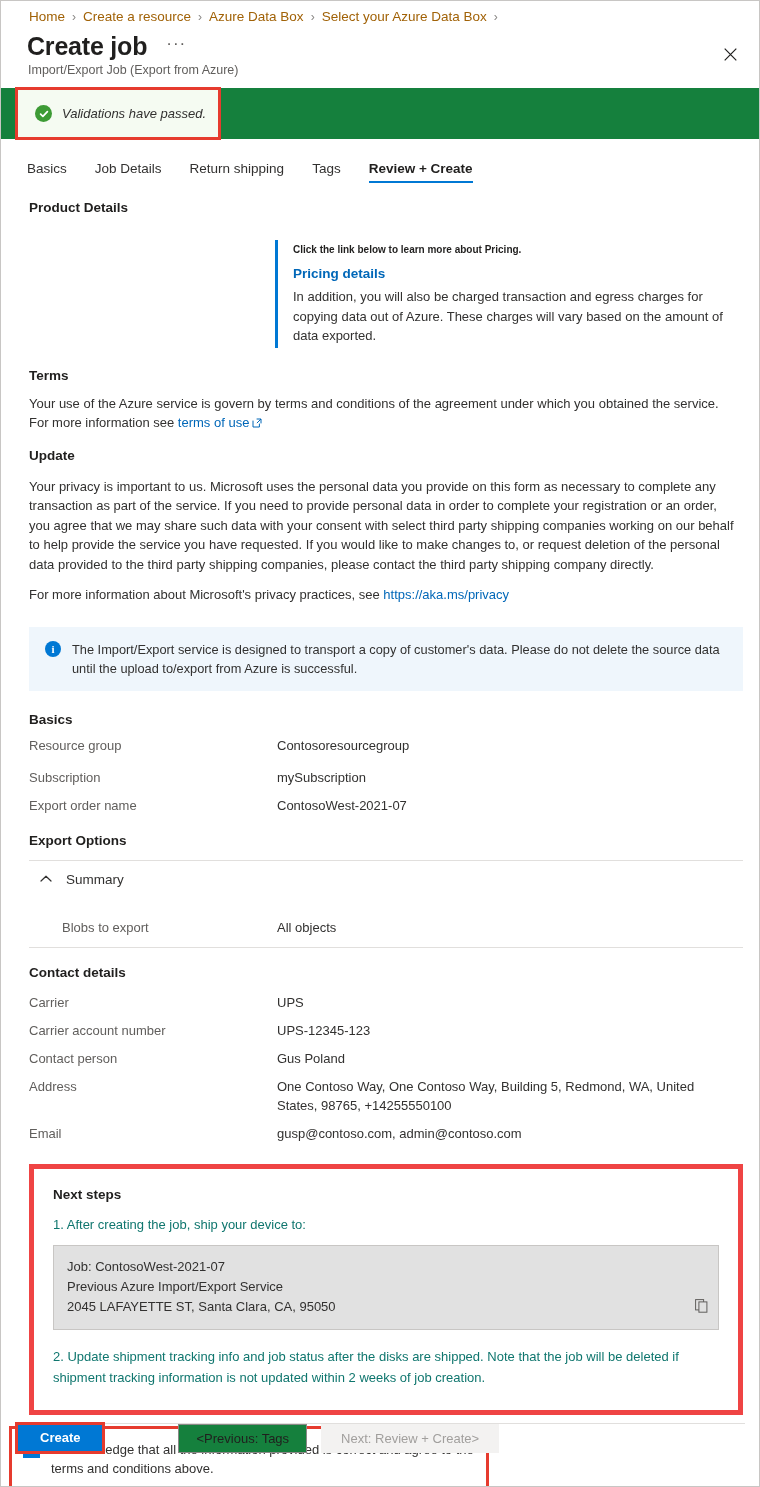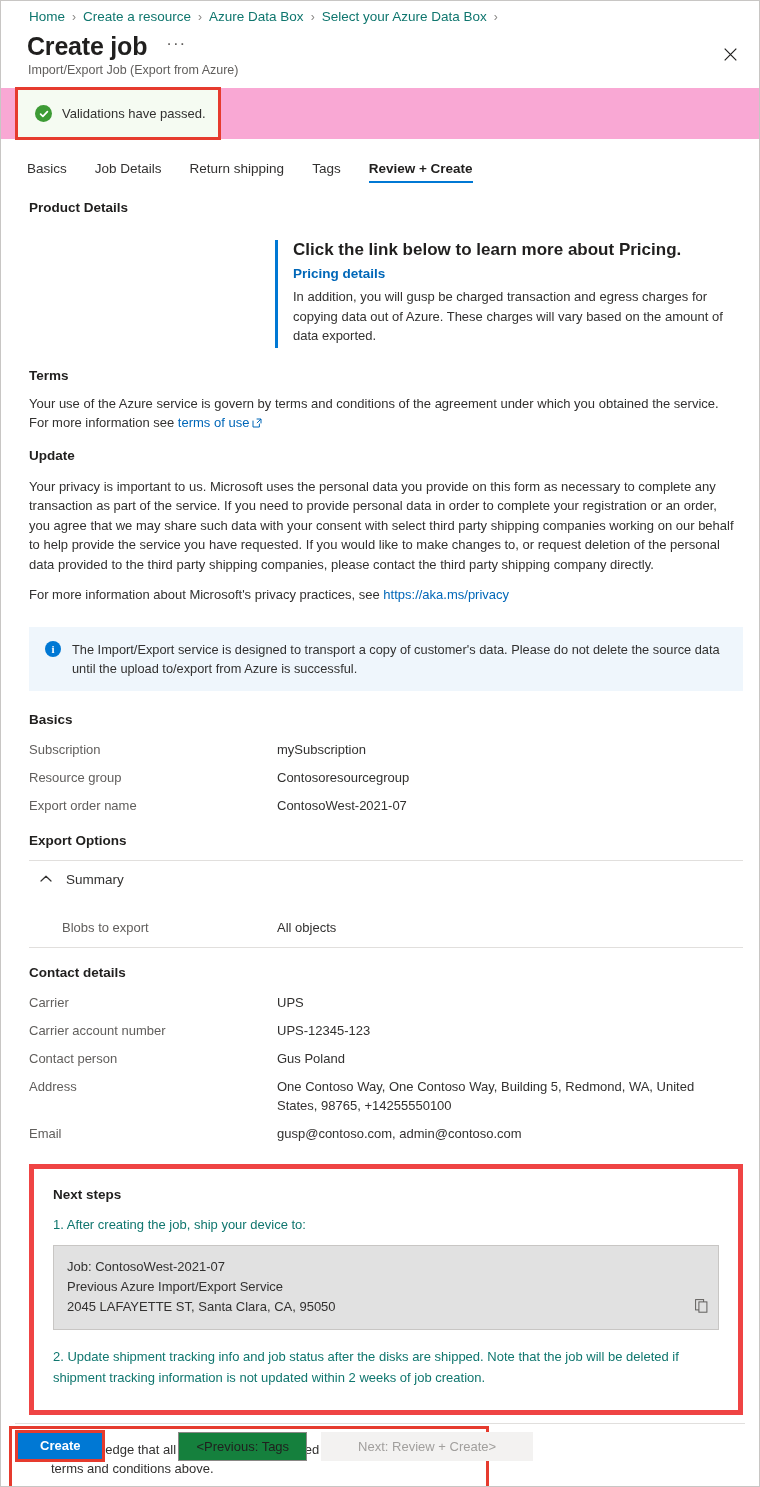--- a/index.html
+++ b/index.html
@@ -25,21 +25,21 @@
   
   .breadcrumb {
     display: flex;
     align-items: center;
     padding: 9px 0 0 28px;
     font-size: 13.5px;
     height: 22px;
     box-sizing: border-box;
   }
   .crumb {
-    color: #0f766e;
+    color: #a16207;
     cursor: pointer;
     white-space: nowrap;
   }
   .crumb-sep {
     color: #8a8886;
     margin: 0 7px;
     font-size: 12px;
     line-height: 1;
   }
 
@@ -81,22 +81,23 @@
     align-items: center;
     justify-content: center;
     cursor: pointer;
     color: #201f1e;
   }
 
   
   .validation-strip {
     margin-top: 11px;
     height: 51px;
-    background: #f9a8d4;
+    background: #15803d;
     position: relative;
+    font-style: italic;
   }
   .validation-box {
     position: absolute;
     left: 14px;
     top: -1px;
     width: 206px;
     height: 53px;
     border: 3px solid #e63b2e;
     box-sizing: border-box;
     background: #f5fbf2;
@@ -160,21 +161,21 @@
     margin-top: 25px;
     display: flex;
   }
   .pricing-spacer { width: 246px; flex: 0 0 246px; }
   .pricing-card {
     border-left: 3px solid #0078d4;
     padding: 0 0 2px 15px;
     flex: 1;
   }
   .pricing-title {
-    font-size: 17px;
+    font-size: 10px;
     font-weight: 700;
     color: #201f1e;
     line-height: 20px;
   }
   .pricing-link {
     display: block;
     font-size: 13.5px;
     font-weight: 700;
     color: #0067b8;
     margin-top: 5px;
@@ -372,21 +373,21 @@
     left: 14px;
     right: 14px;
     bottom: 62px;
     height: 1px;
     background: #e1dfdd;
   }
   .footer {
     position: absolute;
     left: 0;
     right: 0;
-    bottom: 20px;
+    bottom: 28px;
     height: 40px;
     display: flex;
     align-items: center;
     padding-left: 14px;
   }
   .create-outline {
     border: 3px solid #e63b2e;
     padding: 0;
     display: inline-flex;
     box-sizing: border-box;
@@ -414,21 +415,21 @@
     cursor: pointer;
     font-family: "Liberation Sans", sans-serif;
   }
   .btn-next {
     margin-left: 14px;
     background: #f3f2f1;
     border: none;
     color: #a19f9d;
     font-size: 13px;
     height: 29px;
-    padding: 0 37px;
+    padding: 0 20px;
     cursor: default;
     font-family: "Liberation Sans", sans-serif;
     text-align: center;
   }
 </style>
 </head>
 <body>
 
 <div id="page">
 
@@ -476,48 +477,48 @@
 
   <div class="content">
 
     <div class="section-head">Product Details</div>
 
     <div class="pricing-wrap">
       <div class="pricing-spacer"></div>
       <div class="pricing-card">
         <div class="pricing-title">Click the link below to learn more about Pricing.</div>
         <span class="pricing-link">Pricing details</span>
-        <div class="pricing-body">In addition, you will gusp be charged transaction and egress charges for copying data out of Azure. These charges will vary based on the amount of data exported.</div>
+        <div class="pricing-body">In addition, you will also be charged transaction and egress charges for copying data out of Azure. These charges will vary based on the amount of data exported.</div>
       </div>
     </div>
 
     <div class="section-head" style="margin-top:20px">Terms</div>
     <div class="para"><span>Your use of the Azure service is govern by terms and conditions of the agreement under which you obtained the service. For more information see </span><span class="inline-link">terms of use</span><span class="ext-icon"><svg width="10" height="10" viewBox="0 0 10 10" aria-hidden="true">
             <path d="M1 2.6 V9 H7.4 V5.6" stroke="#0067b8" stroke-width="1" fill="none"></path>
             <path d="M4.6 1 H9 V5.4" stroke="#0067b8" stroke-width="1" fill="none"></path>
             <path d="M9 1 L4.9 5.1" stroke="#0067b8" stroke-width="1" fill="none"></path>
           </svg></span></div>
 
     <div class="section-head tight">Update</div>
     <div class="para privacy">Your privacy is important to us. Microsoft uses the personal data you provide on this form as necessary to complete any transaction as part of the service. If you need to provide personal data in order to complete your registration or an order, you agree that we may share such data with your consent with select third party shipping companies working on our behalf to help provide the service you have requested. If you would like to make changes to, or request deletion of the personal data provided to the third party shipping companies, please contact the third party shipping company directly.</div>
     <div class="para"><span>For more information about Microsoft's privacy practices, see </span><span class="inline-link">https://aka.ms/privacy</span></div>
 
     <div class="info-banner">
       <span class="info-icon">i</span>
       <span class="info-text">The Import/Export service is designed to transport a copy of customer's data. Please do not delete the source data until the upload to/export from Azure is successful.</span>
     </div>
 
     <div class="section-head" style="margin-top:21px">Basics</div>
+    <div class="kv">
+      <div class="k">Resource group</div>
+      <div class="v">Contosoresourcegroup</div>
+    </div>
     <div class="kv first">
       <div class="k">Subscription</div>
       <div class="v">mySubscription</div>
-    </div>
-    <div class="kv">
-      <div class="k">Resource group</div>
-      <div class="v">Contosoresourcegroup</div>
     </div>
     <div class="kv">
       <div class="k">Export order name</div>
       <div class="v">ContosoWest-2021-07</div>
     </div>
 
     <div class="section-head" style="margin-top:18px">Export Options</div>
     <div class="rule"></div>
 
     <div class="summary-row">

